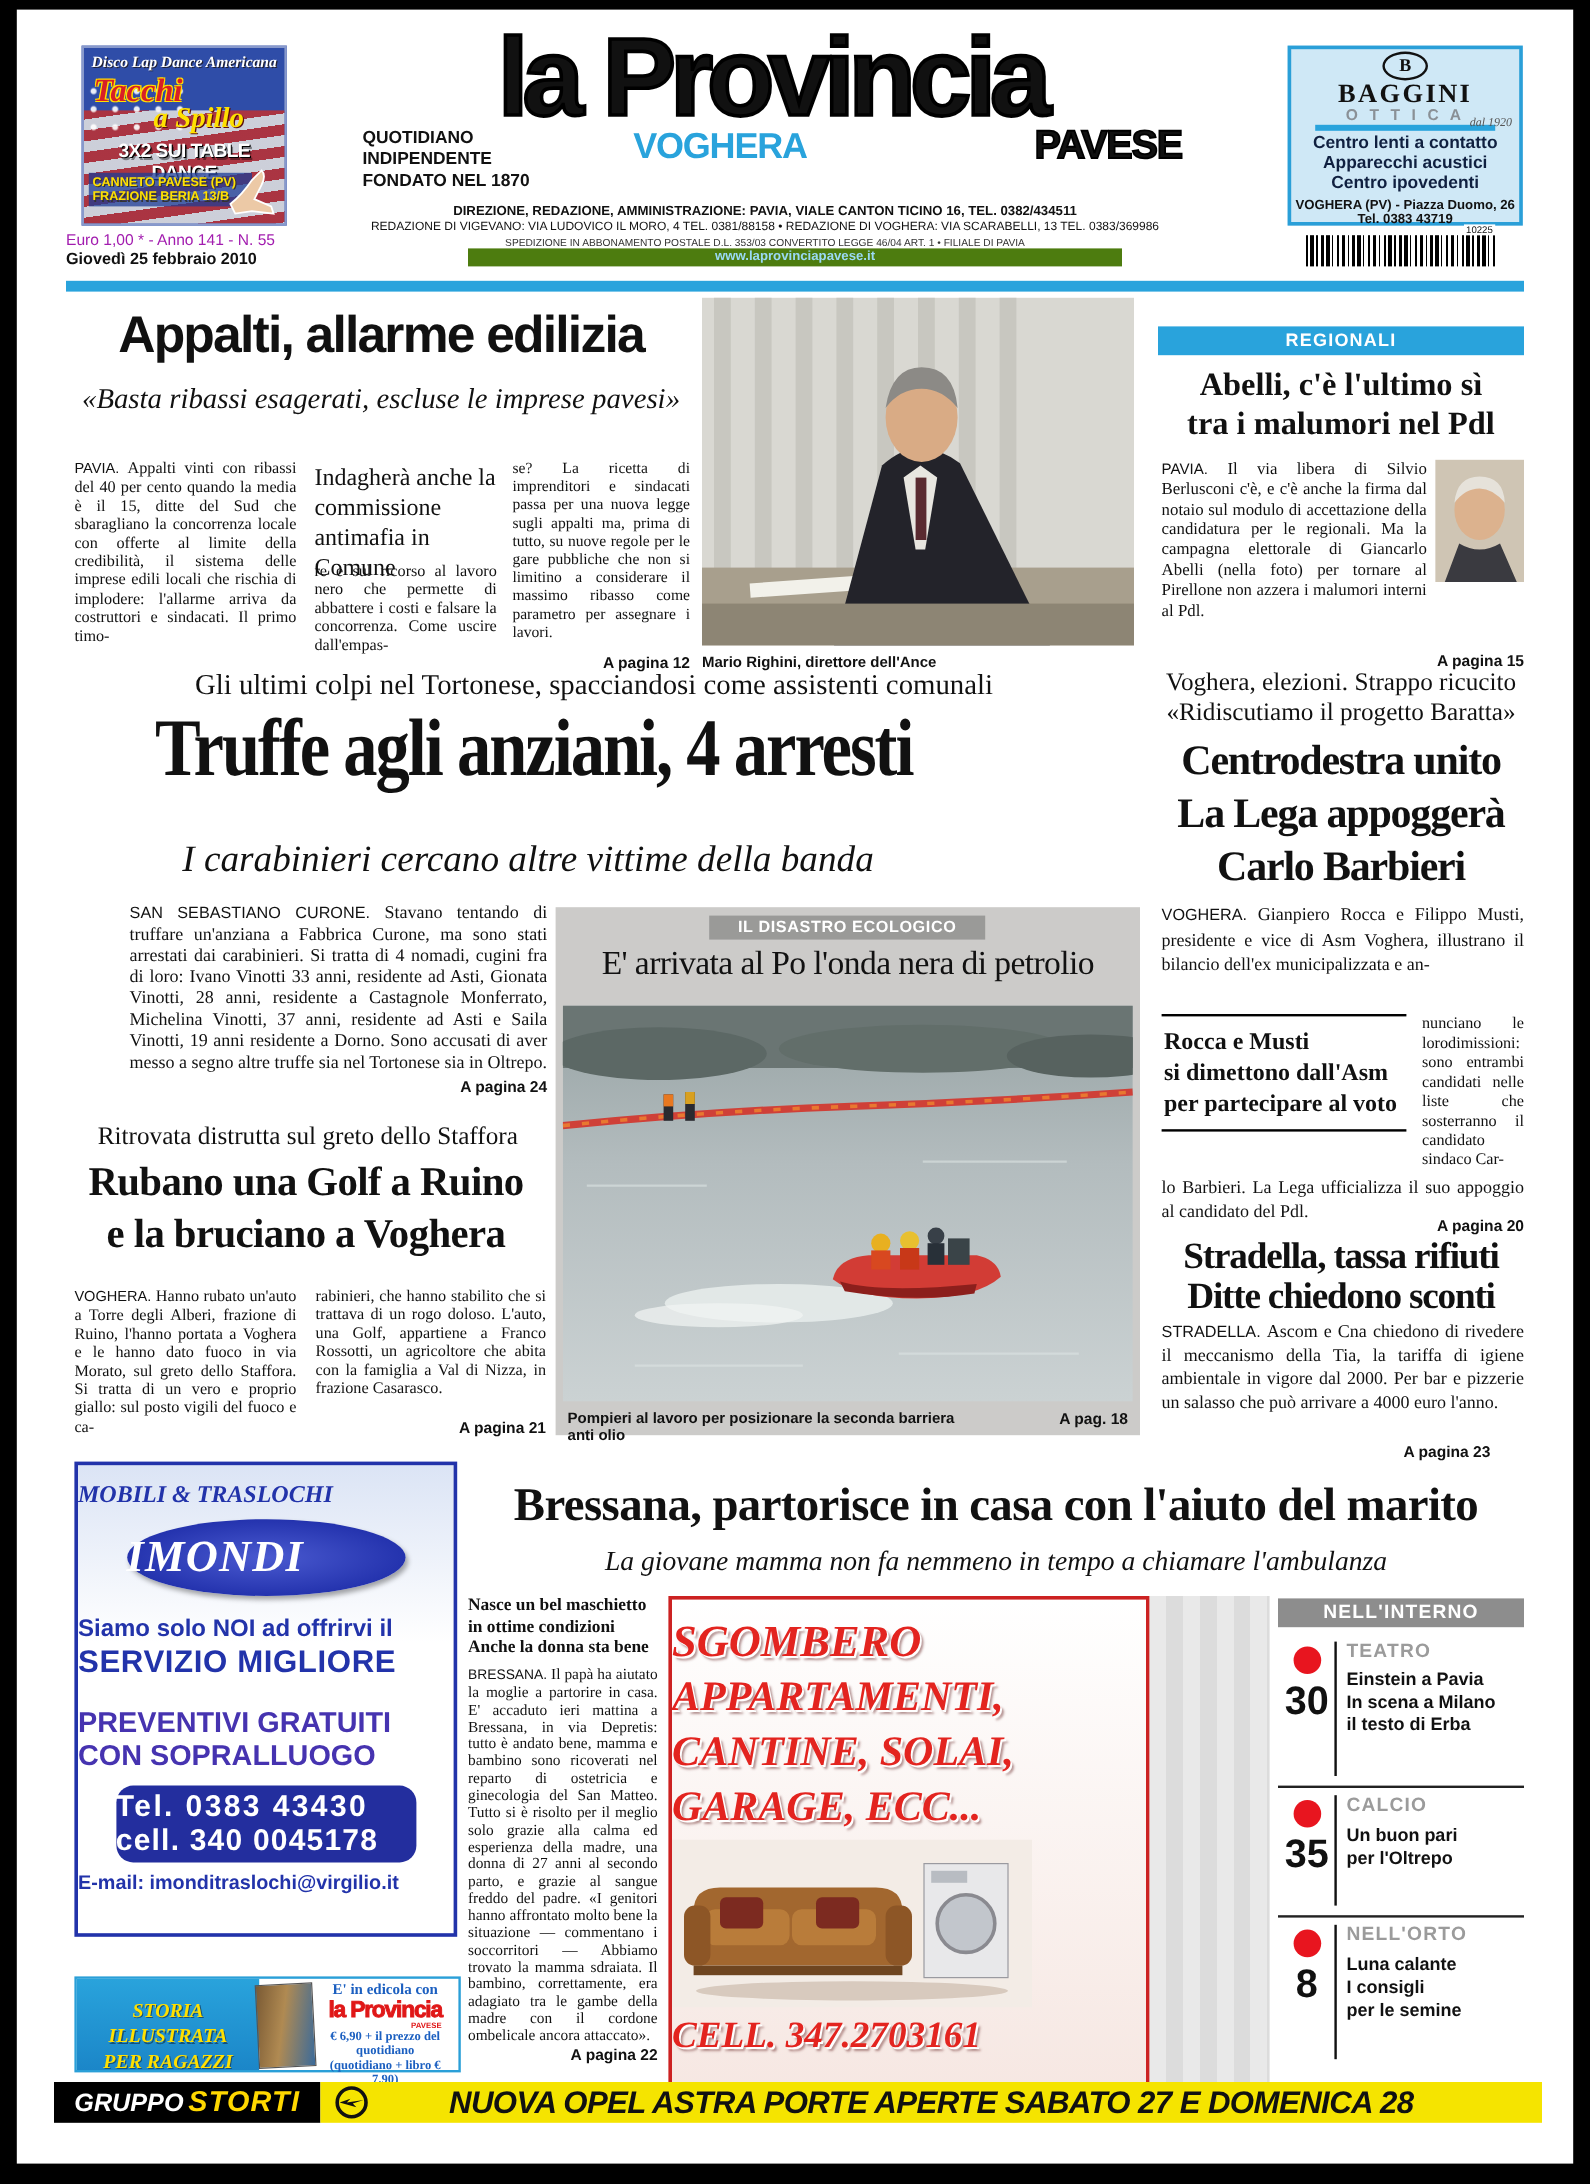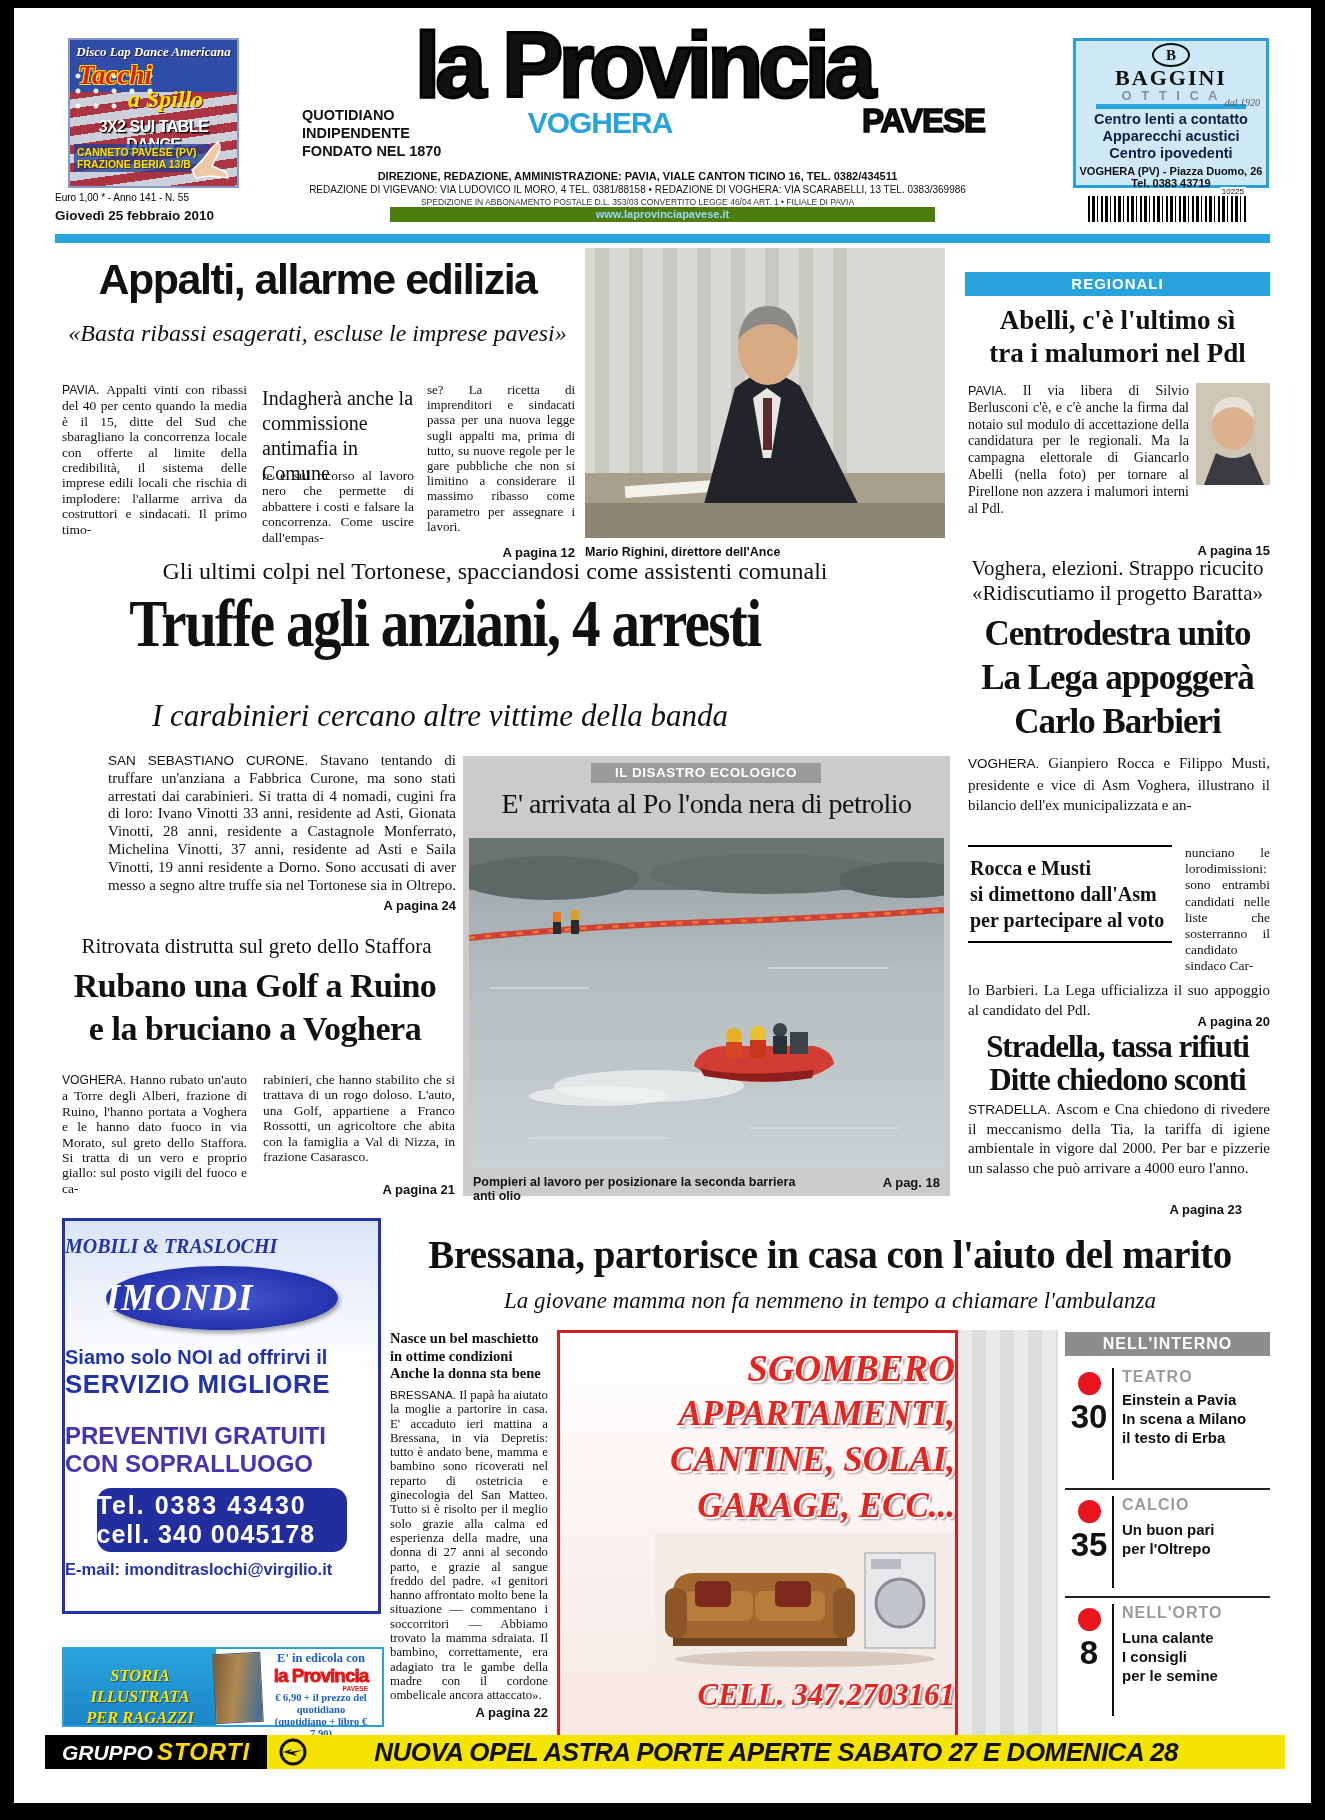--- a/index.html
+++ b/index.html
@@ -41,21 +41,21 @@
   <div class="abs" style="left:58px;top:46px;width:105px;color:#ffe000;font:italic bold 24px 'Liberation Serif',serif;text-shadow:1px 1px 0 #5a1010">a Spillo</div>
   <div class="abs sans b" style="left:0;top:78px;width:167px;text-align:center;color:#fff;font-size:16px;letter-spacing:-.5px;text-shadow:1px 1px 0 #000,2px 2px 0 rgba(0,0,0,.4)">3X2 SUI TABLE DANCE</div>
   <div class="abs" style="left:4px;top:104px;width:130px;background:rgba(30,60,150,.75);padding:2px 3px">
     <div class="sans b" style="color:#ffe000;font-size:10.5px;text-shadow:1px 1px 0 #333">CANNETO PAVESE (PV)</div>
     <div class="sans b" style="color:#ffe000;font-size:10.5px;text-shadow:1px 1px 0 #333">FRAZIONE BERIA 13/B</div>
   </div>
   <svg class="abs" style="left:118px;top:96px" width="46" height="46" viewBox="0 0 46 46">
     <path d="M4 34 Q14 26 22 14 L30 6 Q34 10 30 18 L24 30 L38 36 L40 42 L22 40 L8 42 Z" fill="#ecc9a6" stroke="#fff" stroke-width="1.5"></path>
   </svg>
 </div>
-<div class="abs sans" style="left:55px;top:192px;width:240px;font-size:10px;color:#000000">Euro 1,00 * - Anno 141 - N. 55</div>
+<div class="abs sans" style="left:55px;top:192px;width:240px;font-size:13px;color:#a21caf">Euro 1,00 * - Anno 141 - N. 55</div>
 <div class="abs sans b" style="left:55px;top:208px;width:240px;font-size:13.5px">Giovedì 25 febbraio 2010</div>
 
 <div class="abs sans" style="left:296px;top:22px;width:694px;height:86px;font-weight:bold;font-size:92px;line-height:86px;letter-spacing:-5px;-webkit-text-stroke:3px #000;text-align:center">la Provincia</div>
 <div class="abs sans b pre" style="left:302px;top:106px;width:200px;font-size:14.5px;line-height:18px">QUOTIDIANO INDIPENDENTE
 FONDATO NEL 1870</div>
 <div class="abs sans b" style="left:500px;top:106px;width:200px;text-align:center;font-size:30px;color:#29a3dc;letter-spacing:-1px">VOGHERA</div>
 <div class="abs sans" style="left:785px;top:102px;width:200px;text-align:right;font-weight:bold;font-size:33px;letter-spacing:-1px;-webkit-text-stroke:1.5px #000">PAVESE</div>
 <div class="abs sans b ctr" style="left:290px;top:170px;width:695px;font-size:11px">DIREZIONE, REDAZIONE, AMMINISTRAZIONE: PAVIA, VIALE CANTON TICINO 16, TEL. 0382/434511</div>
 <div class="abs sans ctr" style="left:260px;top:184px;width:755px;font-size:10px">REDAZIONE DI VIGEVANO: VIA LUDOVICO IL MORO, 4 TEL. 0381/88158 • REDAZIONE DI VOGHERA: VIA SCARABELLI, 13 TEL. 0383/369986</div>
 <div class="abs sans ctr" style="left:290px;top:197px;width:695px;font-size:8.5px;color:#333">SPEDIZIONE IN ABBONAMENTO POSTALE D.L. 353/03 CONVERTITO LEGGE 46/04 ART. 1 • FILIALE DI PAVIA</div>
@@ -253,21 +253,21 @@
   <div style="position:absolute;left:150px;top:4px;width:46px;height:68px;background:linear-gradient(100deg,#7a5a34,#b08a52 45%,#3a6a9a);border:1px solid #555;transform:rotate(-3deg)"></div>
   <div style="position:absolute;left:200px;top:2px;width:114px;text-align:center">
     <div class="b" style="color:#1b5fc0;font-size:12.5px">E' in edicola con</div>
     <div class="sans" style="color:#e01818;font-weight:bold;font-size:19px;line-height:19px;letter-spacing:-1px;-webkit-text-stroke:.8px #e01818">la Provincia</div>
     <div class="sans b" style="color:#e01818;font-size:6.5px;text-align:right;padding-right:10px">PAVESE</div>
     <div class="b" style="color:#1b5fc0;font-size:10.5px;line-height:12px">€ 6,90 + il prezzo del quotidiano</div>
     <div class="b" style="color:#1b5fc0;font-size:10.5px;line-height:12px">(quotidiano + libro € 7,90)</div>
   </div>
 </div>
 
-<div class="abs" style="left:557px;top:1330px;width:395px;height:410px;border:3px solid #cc2222;background:linear-gradient(#fff,#f6e7e2);text-align:right;overflow:hidden">
+<div class="abs" style="left:557px;top:1330px;width:395px;height:410px;border:3px solid #cc2222;background:linear-gradient(#fff,#f6e7e2);text-align:left;overflow:hidden">
   <div class="b i" style="margin-top:14px;color:#e3241f;font-size:37px;line-height:44px;text-shadow:1.5px 1.5px 0 #fff,3px 3px 2px rgba(90,20,20,.45)">SGOMBERO</div>
   <div class="b i" style="color:#e3241f;font-size:35px;line-height:46px;text-shadow:1.5px 1.5px 0 #fff,3px 3px 2px rgba(90,20,20,.45)">APPARTAMENTI,</div>
   <div class="b i" style="color:#e3241f;font-size:35px;line-height:46px;text-shadow:1.5px 1.5px 0 #fff,3px 3px 2px rgba(90,20,20,.45)">CANTINE, SOLAI,</div>
   <div class="b i" style="color:#e3241f;font-size:35px;line-height:46px;text-shadow:1.5px 1.5px 0 #fff,3px 3px 2px rgba(90,20,20,.45)">GARAGE, ECC...</div>
   <svg width="300" height="140" viewBox="0 0 300 140" style="margin-top:4px">
     <rect width="300" height="140" fill="#f3ece6"></rect>
     <rect x="210" y="20" width="70" height="95" fill="#e8e8ea" stroke="#9a9aa0"></rect>
     <circle cx="245" cy="70" r="24" fill="#c2c6cc" stroke="#8a8a90" stroke-width="3"></circle>
     <rect x="216" y="26" width="30" height="10" fill="#b8bcc2"></rect>
     <g>

